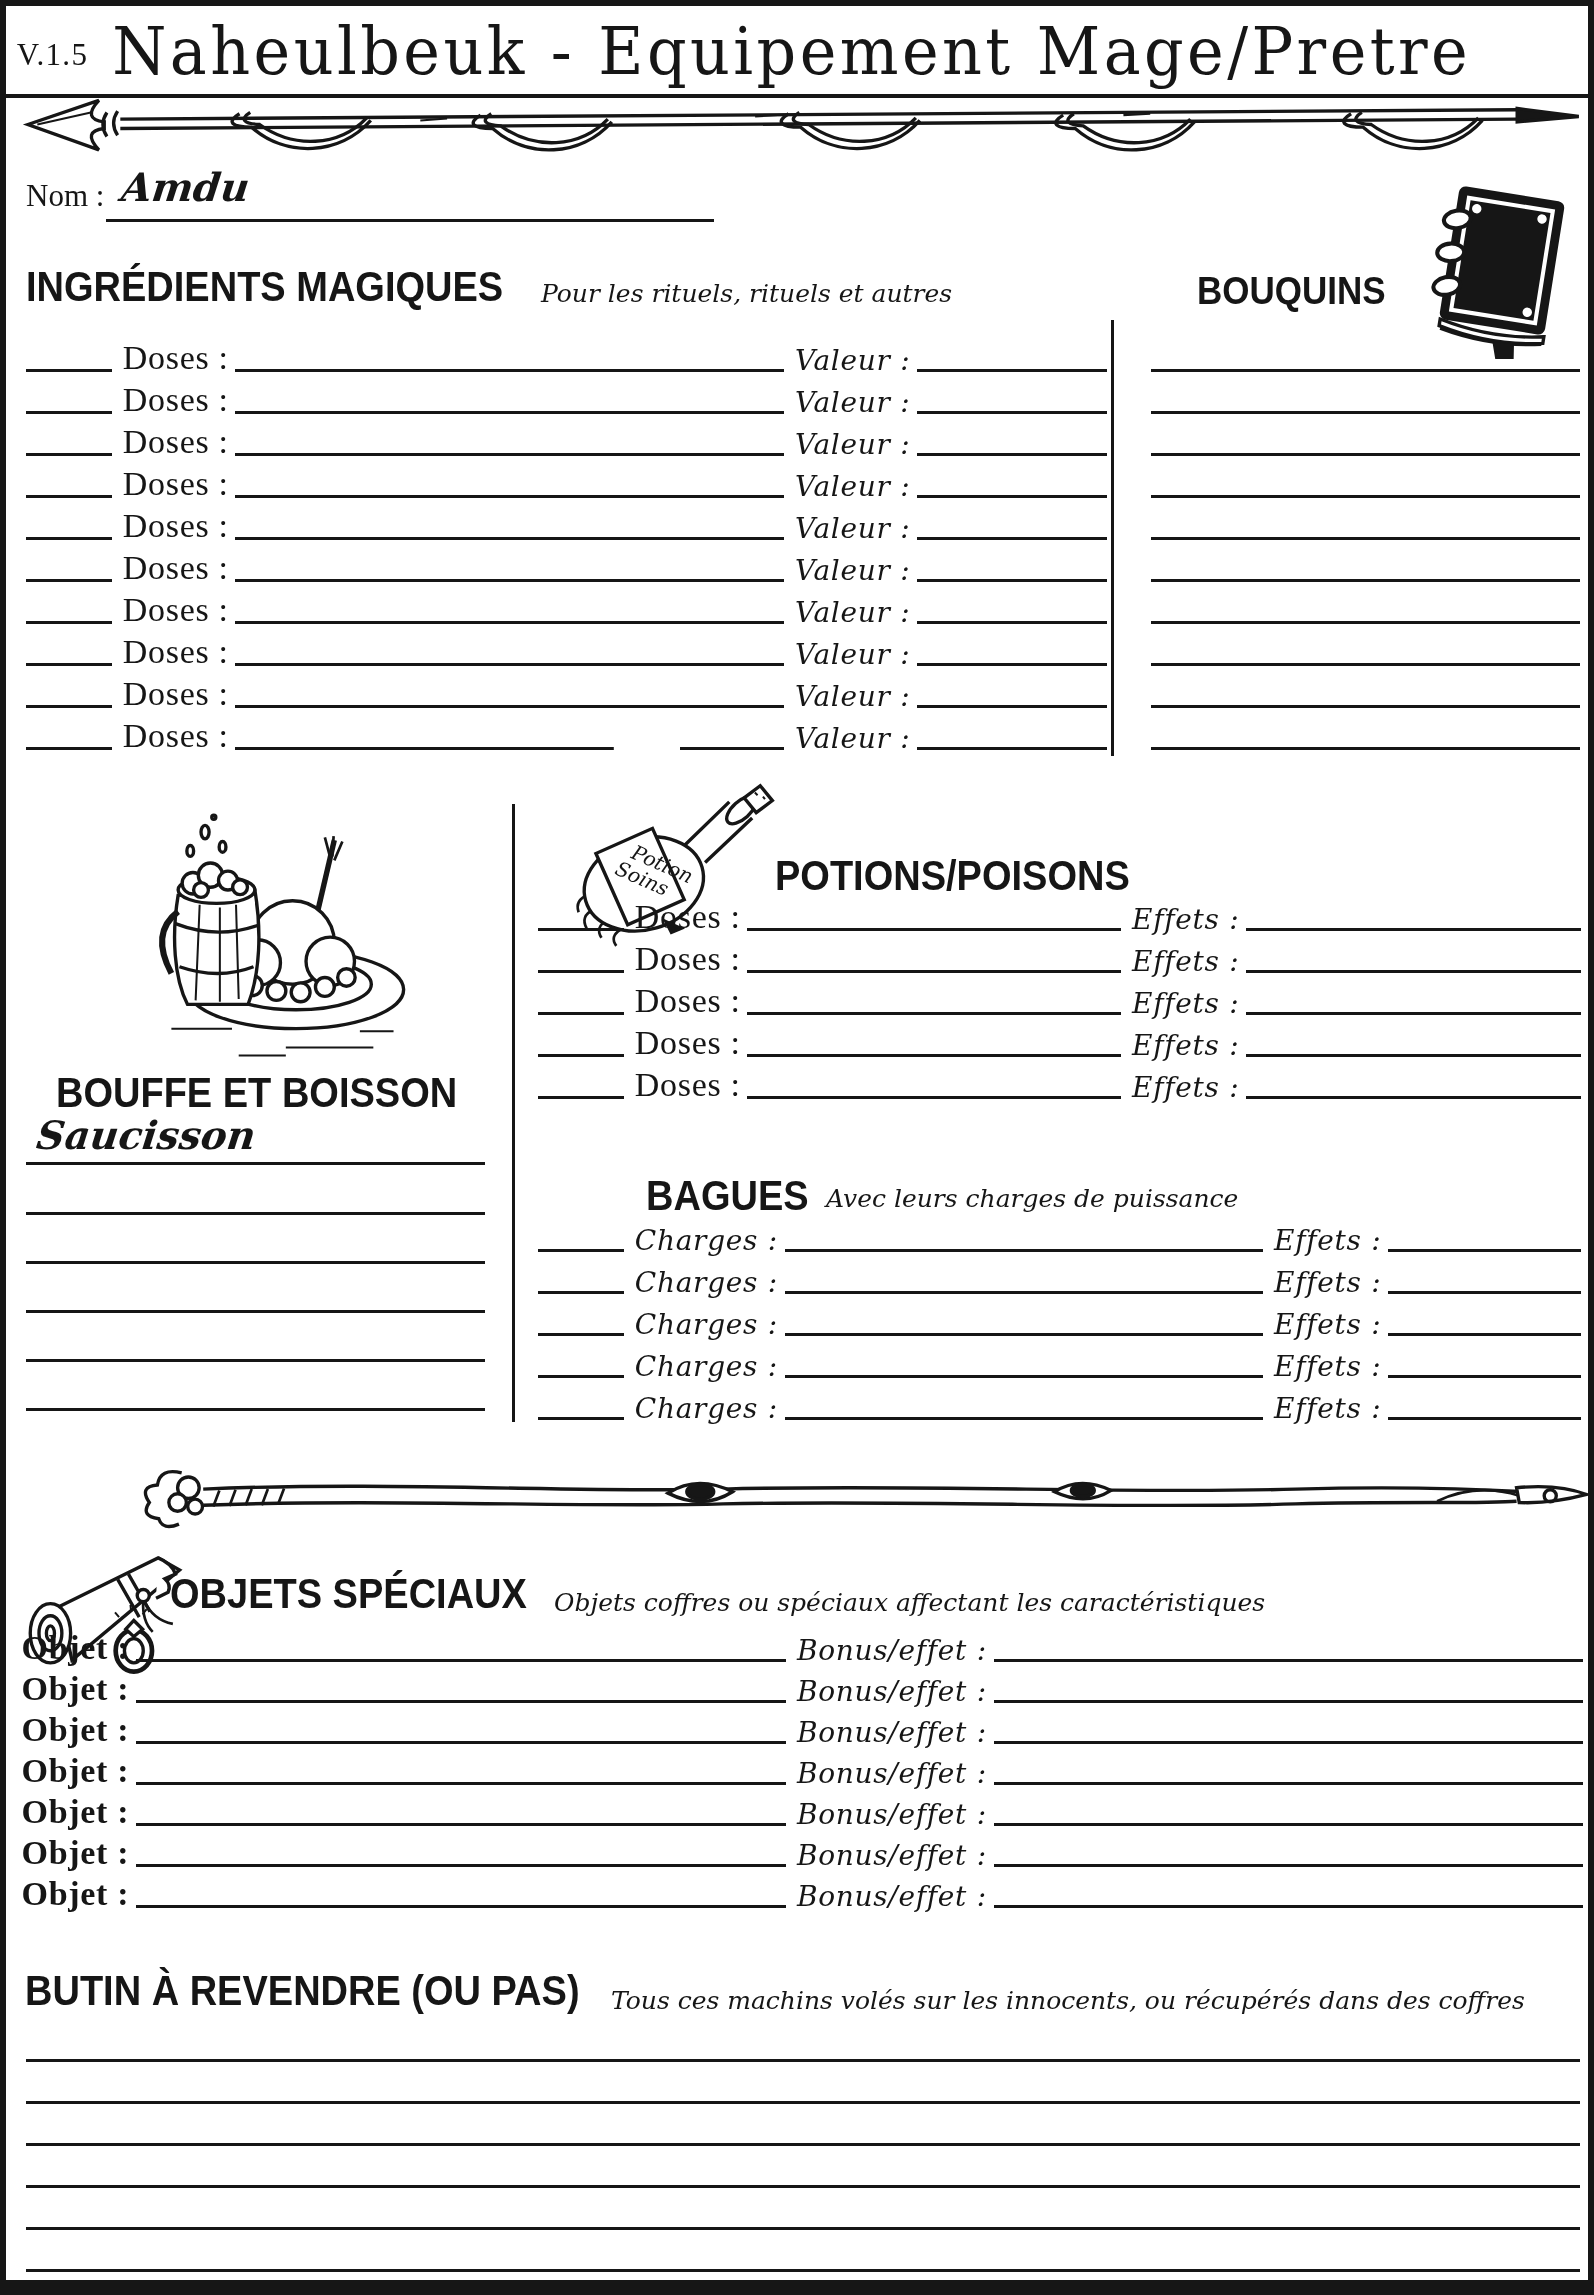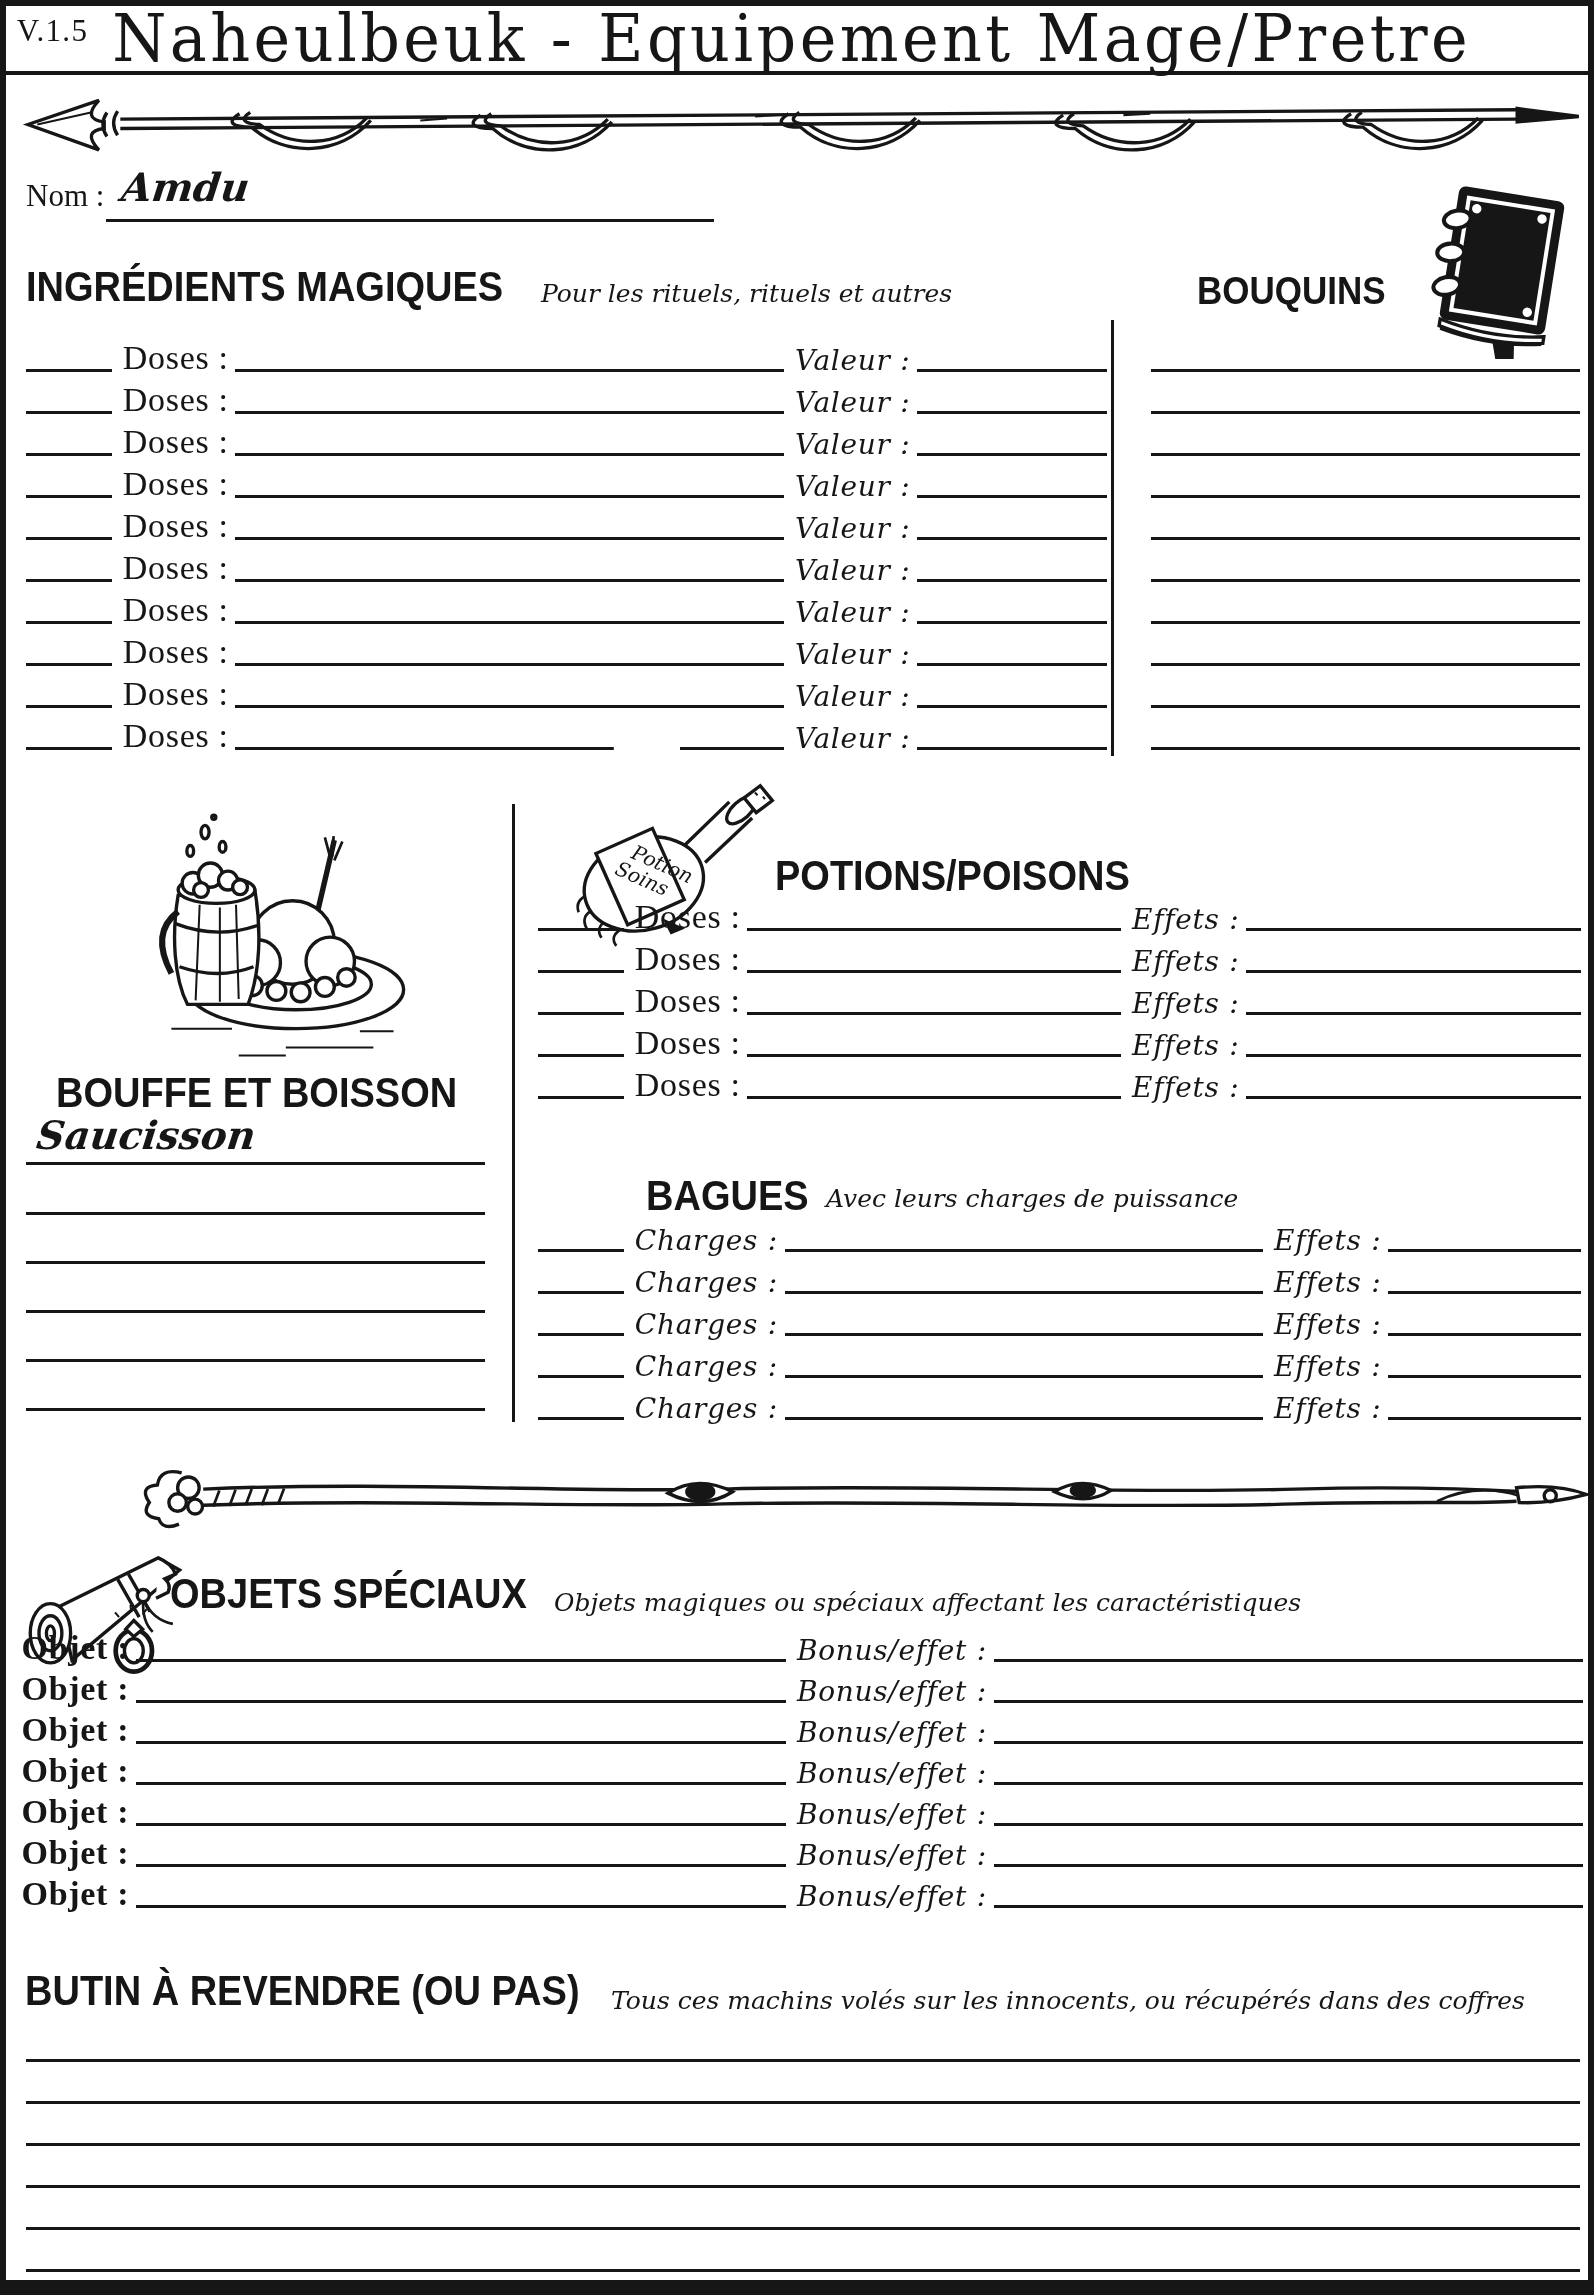--- a/index.html
+++ b/index.html
@@ -9,23 +9,23 @@
     position:relative; width:1594px; height:2295px;
     background:var(--paper); color:var(--ink);
     border:6px solid var(--ink); border-bottom:15px solid var(--ink);
     overflow:hidden;
     font-family:"Liberation Serif", serif;
   }
   .abs{ position:absolute; }
 
   
   #titlebar{
-    position:absolute; left:0; top:0; right:0; height:69px;
+    position:absolute; left:0; top:0; right:0; height:92px;
     border-bottom:4px solid var(--ink);
-    display:flex; align-items:flex-start; padding-left:10.8px;
+    display:flex; align-items:center; padding-left:10.8px;
     white-space:nowrap;
   }
   .version{ font-size:31px; line-height:1; margin-top:9.4px; letter-spacing:1.3px; }
   .title{
     font-family:"DejaVu Serif", serif; font-size:62px; line-height:1;
     margin-left:24px; margin-top:1.3px; letter-spacing:3.4px;
     transform:scaleY(1.04); transform-origin:left top;
   }
 
   
@@ -426,21 +426,21 @@
       <circle cx="186" cy="96" r="9" fill="#ffffff"></circle>
       <path d="M188 104 q12 28 42 34 M186 104 q-2 30 14 46" stroke-width="4"></path>
       <path d="M150 128 l-6 -7 M168 120 l-1 -10 M185 124 l6 -8" stroke-width="3"></path>
       <ellipse cx="172" cy="178" rx="27" ry="31" fill="#ffffff" stroke-width="7"></ellipse>
       <ellipse cx="172" cy="178" rx="14" ry="18"></ellipse>
       <path d="M160 146 l12 -13 l13 13 l-13 11 z" fill="#ffffff"></path>
     </svg>
   </div>
 
   <span class="abs shdr" style="left:164px; top:1571px;">OBJETS SPÉCIAUX</span>
-  <span class="abs ssub" style="left:548px; top:1584px;">Objets magiques ou spéciaux affectant les caractéristiques</span>
+  <span class="abs ssub" style="left:548px; top:1584px;">Objets coffres ou spéciaux affectant les caractéristiques</span>
 
   <div class="abs rows h61" style="left:15.5px; top:1618px; width:1561px;">
     <div class="frow">
       <span class="lbl first">Objet :</span>
       <div class="wline l-main"></div>
       <span class="lbl it">Bonus/effet :</span>
       <div class="wline" style="width:589px;"></div>
     </div>
   <div class="frow">
       <span class="lbl first">Objet :</span>

